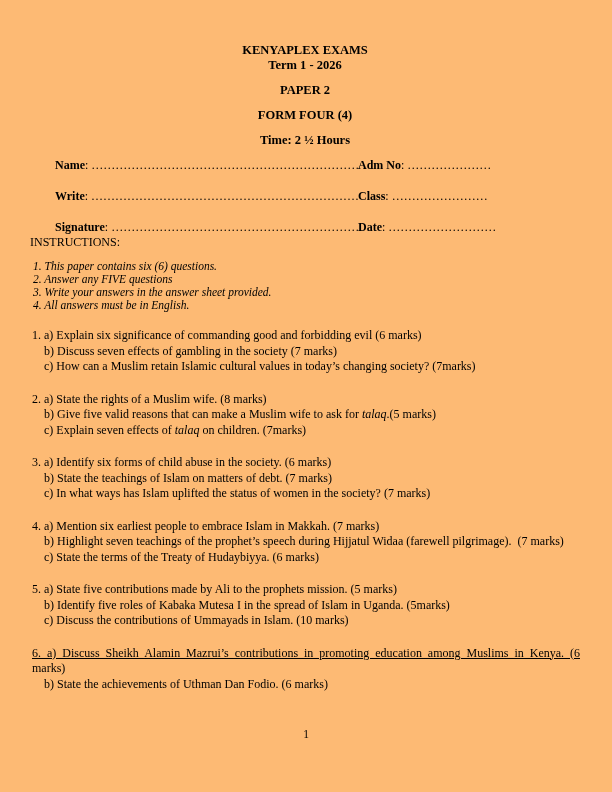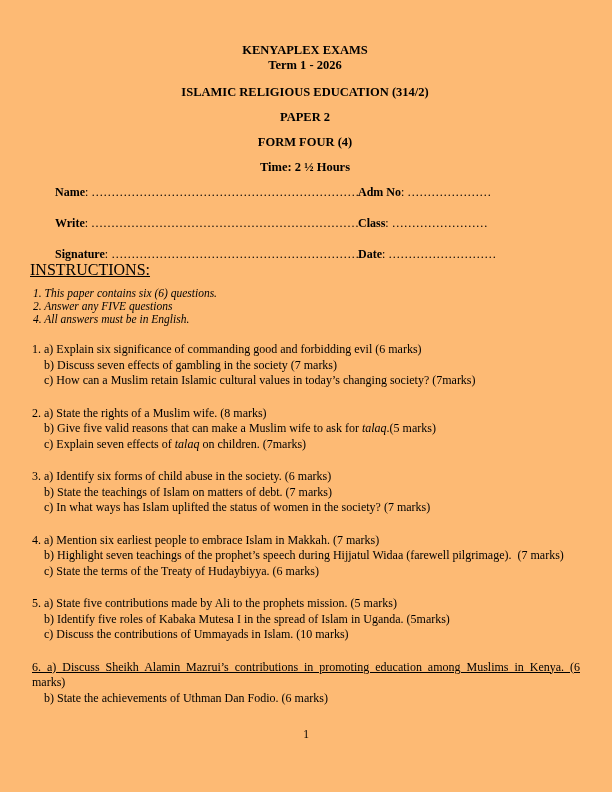--- a/index.html
+++ b/index.html
@@ -17,21 +17,21 @@
   
   .fields{margin-top:10px;padding-left:25px;font-size:12px;}
   .field-row{line-height:15px;margin-bottom:16px;white-space:nowrap;}
   .field-row:last-child{margin-bottom:0;}
   .fl{display:inline-block;width:303px;overflow:hidden;white-space:nowrap;vertical-align:bottom;}
   .fl2{display:inline-block;white-space:nowrap;vertical-align:bottom;}
   .fl b,.fl2 b{font-weight:bold;}
 
   
   .instructions{margin-top:0;}
-  .instr-head{font-size:16px;line-height:15px;text-decoration:underline;}
+  .instr-head{font-size:12px;line-height:15px;}
   .instr-list{margin-top:10px;margin-left:3px;}
   .instr-line{font-style:italic;font-size:11.5px;line-height:13px;}
 
   
   .questions{margin-top:16px;margin-left:2px;font-size:12px;}
   .q-block{margin-bottom:17px;}
   .q-line{line-height:15.5px;}
   .q-line.ind{margin-left:12px;}
   .q-line.just{text-align:justify;text-align-last:justify;text-decoration:underline;}
   .q-line i{font-style:italic;}
@@ -40,37 +40,37 @@
   .pageno{position:absolute;top:728px;left:0;right:0;text-align:center;font-size:11.5px;}
 </style>
 </head>
 <body>
 
 <div class="page">
 
   <header class="header">
     <div class="hl">KENYAPLEX EXAMS</div>
     <div class="hl">Term 1 - 2026</div>
-    <div class="hl gap">ISLAMIC RELIGIOUS EDUCATION (314/2)</div>
     <div class="hl gap2">PAPER 2</div>
     <div class="hl gap2">FORM FOUR (4)</div>
     <div class="hl gap2">Time: 2 ½ Hours</div>
   </header>
 
   <section class="fields" id="fields">
       <div class="field-row"><span class="fl"><b>Name</b><span class="leader">: ……………………………………………………………………</span></span><span class="fl2"><b>Adm No</b><span class="leader">: …………………</span></span></div>
       <div class="field-row"><span class="fl"><b>Write</b><span class="leader">: ……………………………………………………………………</span></span><span class="fl2"><b>Class</b><span class="leader">: ……………………</span></span></div>
       <div class="field-row"><span class="fl"><b>Signature</b><span class="leader">: ……………………………………………………………………</span></span><span class="fl2"><b>Date</b><span class="leader">: ………………………</span></span></div>
     </section>
 
   <section class="instructions">
     <div class="instr-head">INSTRUCTIONS:</div>
     <div class="instr-list" id="instr-list">
         <div class="instr-line">1. This paper contains six (6) questions.</div>
         <div class="instr-line">2. Answer any FIVE questions</div>
+        <div class="instr-line">3. Write your answers in the answer sheet provided.</div>
         <div class="instr-line">4. All answers must be in English.</div>
       </div>
   </section>
 
   <section class="questions" id="questions">
       <div class="q-block">
         <div class="q-line">1. a) Explain six significance of commanding good and forbidding evil (6 marks)</div>
         <div class="q-line ind">b) Discuss seven effects of gambling in the society (7 marks)</div>
         <div class="q-line ind">c) How can a Muslim retain Islamic cultural values in today’s changing society? (7marks)</div>
       </div>

